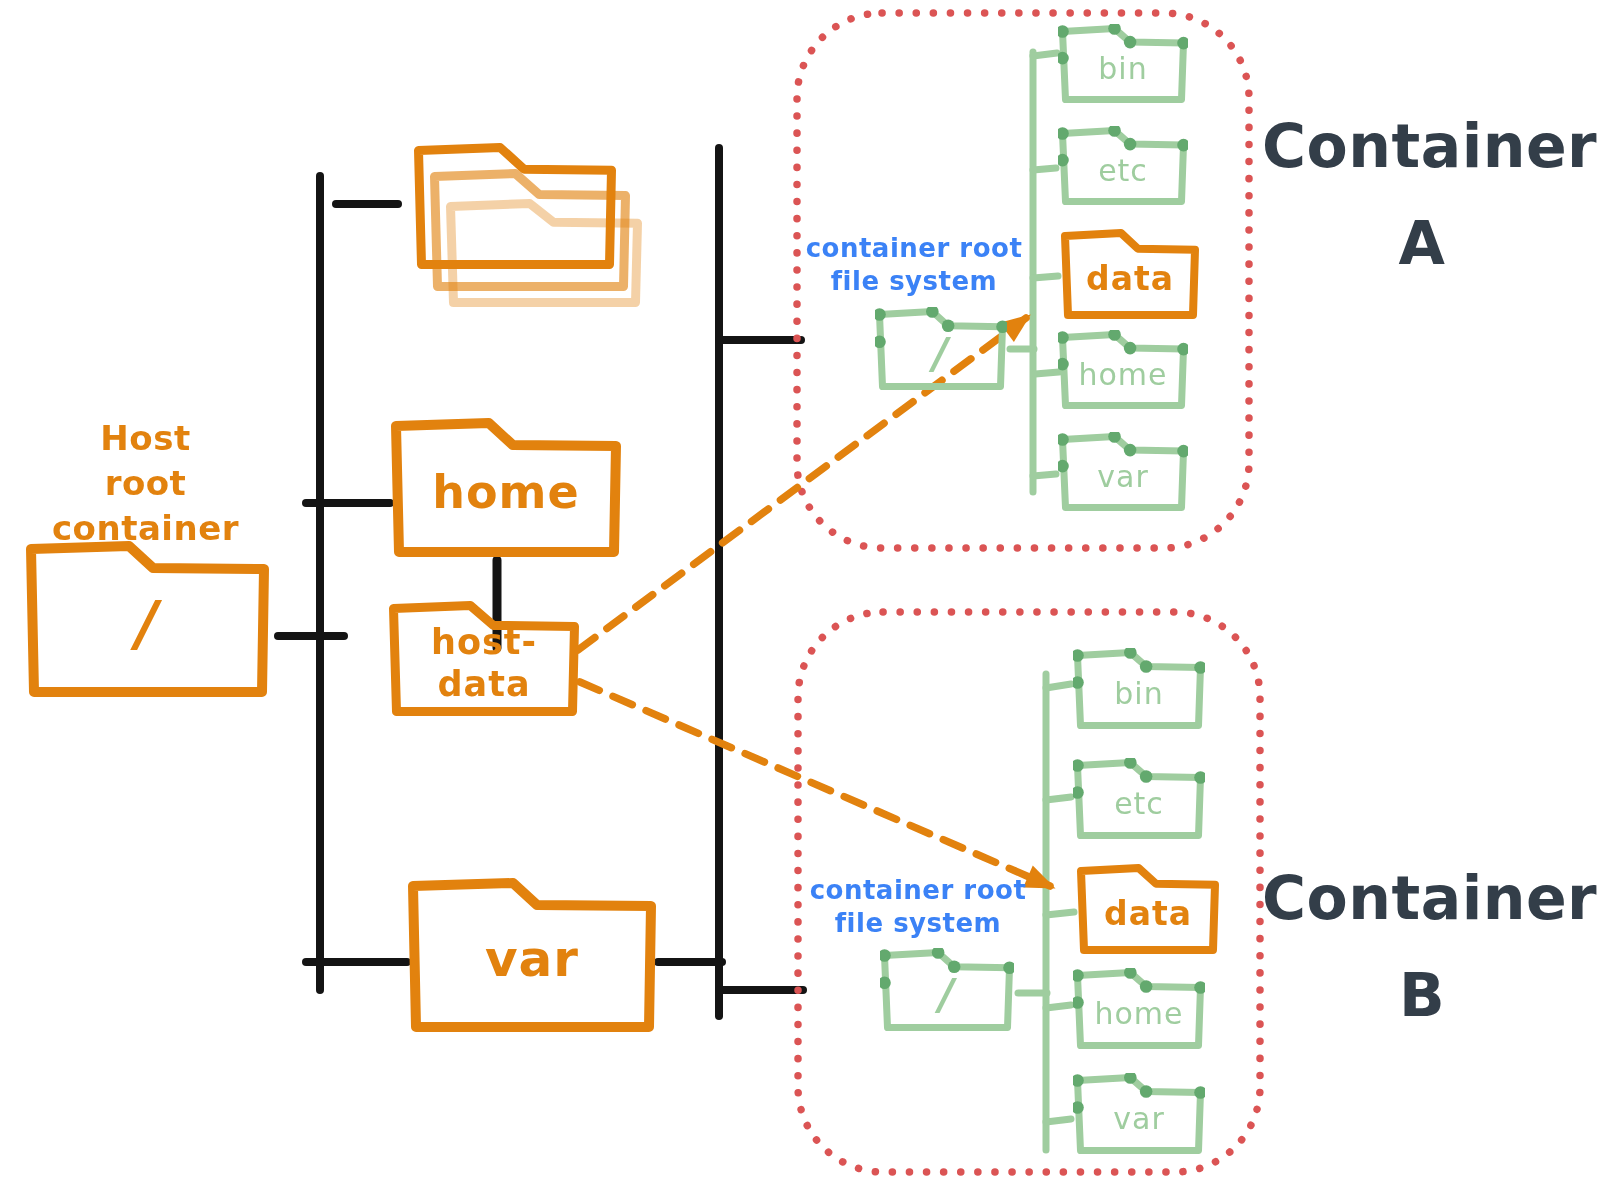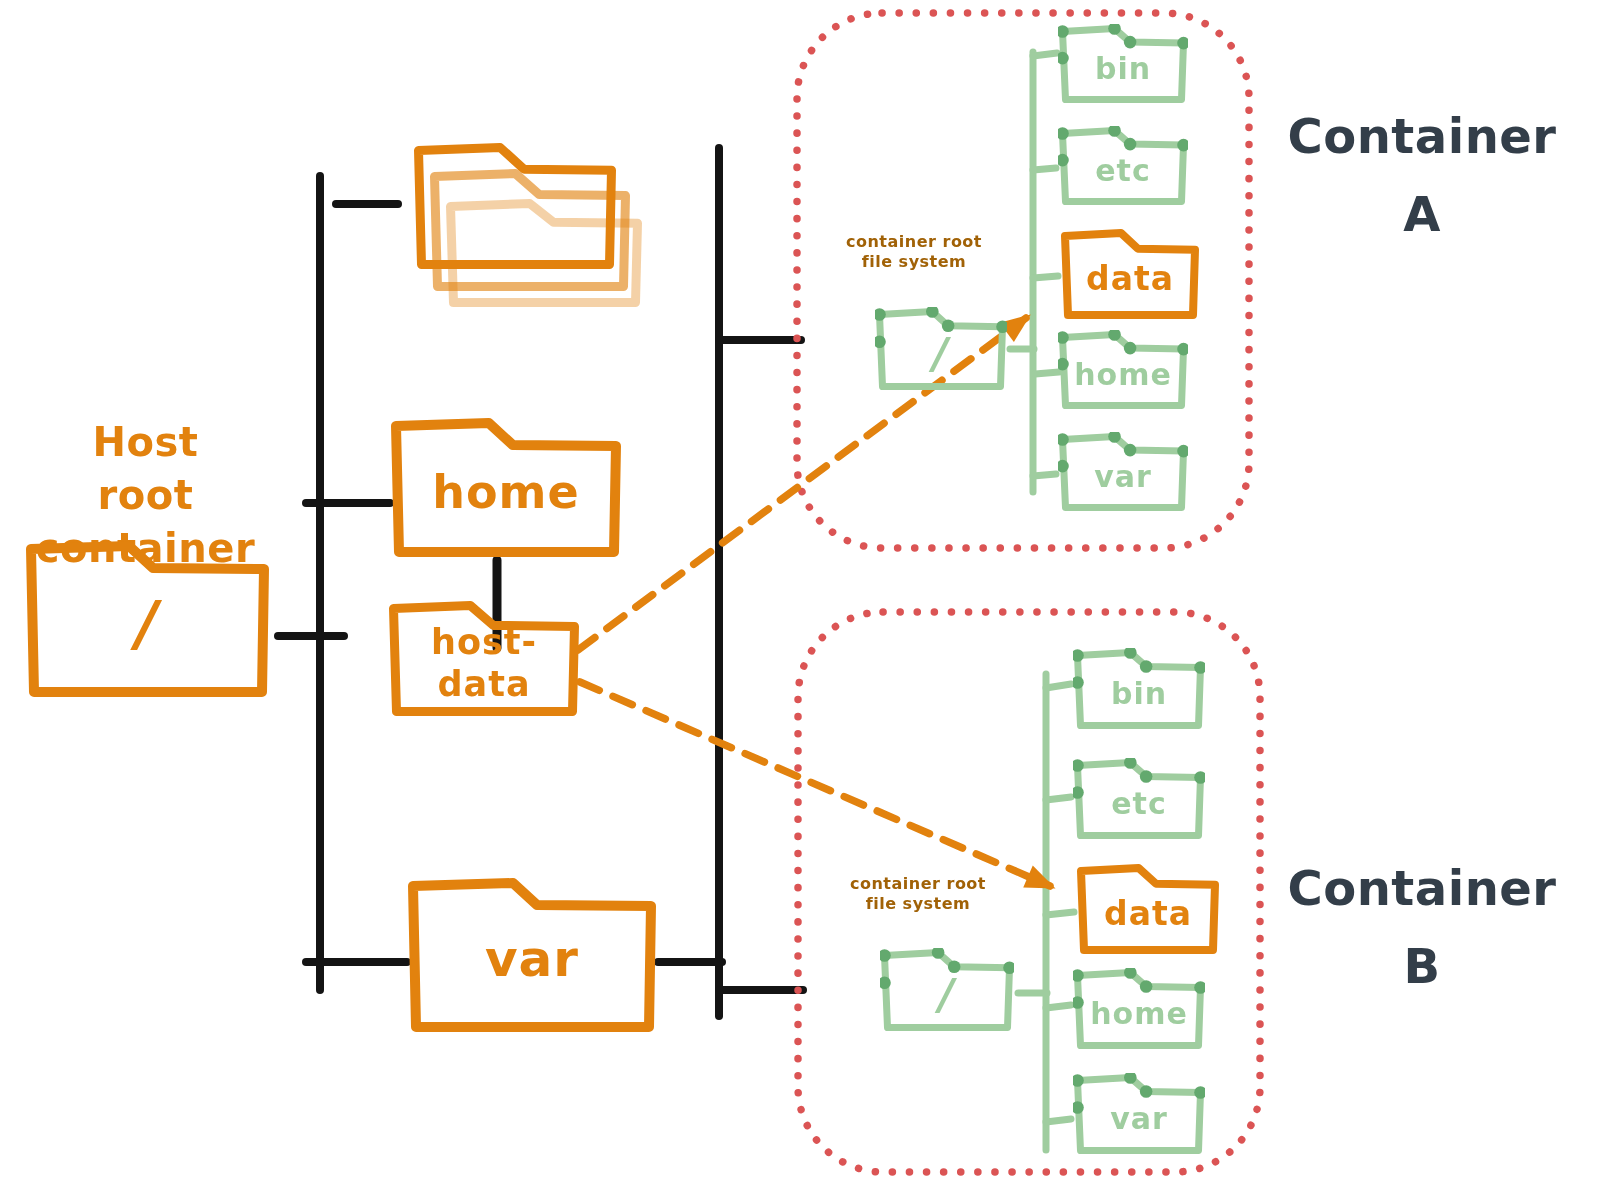--- a/index.html
+++ b/index.html
@@ -16,31 +16,31 @@
   .orange{color:#E2820E;}
   .green{color:#9FCD9F;--dot:#63A96E;}
   .op65{opacity:.62;}
   .op38{opacity:.36;}
 
   .lbl-home{font-size:46px;font-weight:700;color:#E2820E;}
   .lbl-var{font-size:50px;font-weight:700;color:#E2820E;}
   .lbl-hostdata{font-size:35px;font-weight:700;color:#E2820E;line-height:1.2;}
   .lbl-slash-host{font-size:60px;font-weight:600;color:#E2820E;font-style:italic;}
   .lbl-slash-green{font-size:42px;font-weight:600;color:#9FCD9F;font-style:italic;}
-  .lbl-cfolder{font-size:30px;font-weight:700;color:#9FCD9F;text-align:right;}
+  .lbl-cfolder{font-size:30px;font-weight:400;color:#9FCD9F;text-align:right;}
   .lbl-cdata{font-size:33px;font-weight:700;color:#E2820E;}
 
   
   .txt{position:absolute;text-align:center;letter-spacing:.5px;}
   .txt span{display:block;}
-  .host-title{left:8px;top:416px;width:275px;font-size:40px;font-weight:700;color:#E2820E;line-height:1.32;}
-  .fs-caption{width:240px;font-size:16px;font-weight:600;color:#a16207;line-height:1.25;}
+  .host-title{left:8px;top:416px;width:275px;font-size:34px;font-weight:700;color:#E2820E;line-height:1.32;}
+  .fs-caption{width:240px;font-size:26px;font-weight:600;color:#3b82f6;line-height:1.25;}
   .fs-a{left:794px;top:232px;}
   .fs-b{left:798px;top:874px;}
-  .ct-title{width:320px;font-size:48px;font-weight:600;color:#333E49;line-height:1.62;}
+  .ct-title{width:320px;font-size:60px;font-weight:600;color:#333E49;line-height:1.62;}
   .ct-a{left:1262px;top:98px;}
   .ct-b{left:1262px;top:850px;}
 </style>
 </head>
 <body>
 
 <div class="canvas">
 
   <svg class="overlay" viewBox="0 0 1600 1195" xmlns="http://www.w3.org/2000/svg">
     <defs>

